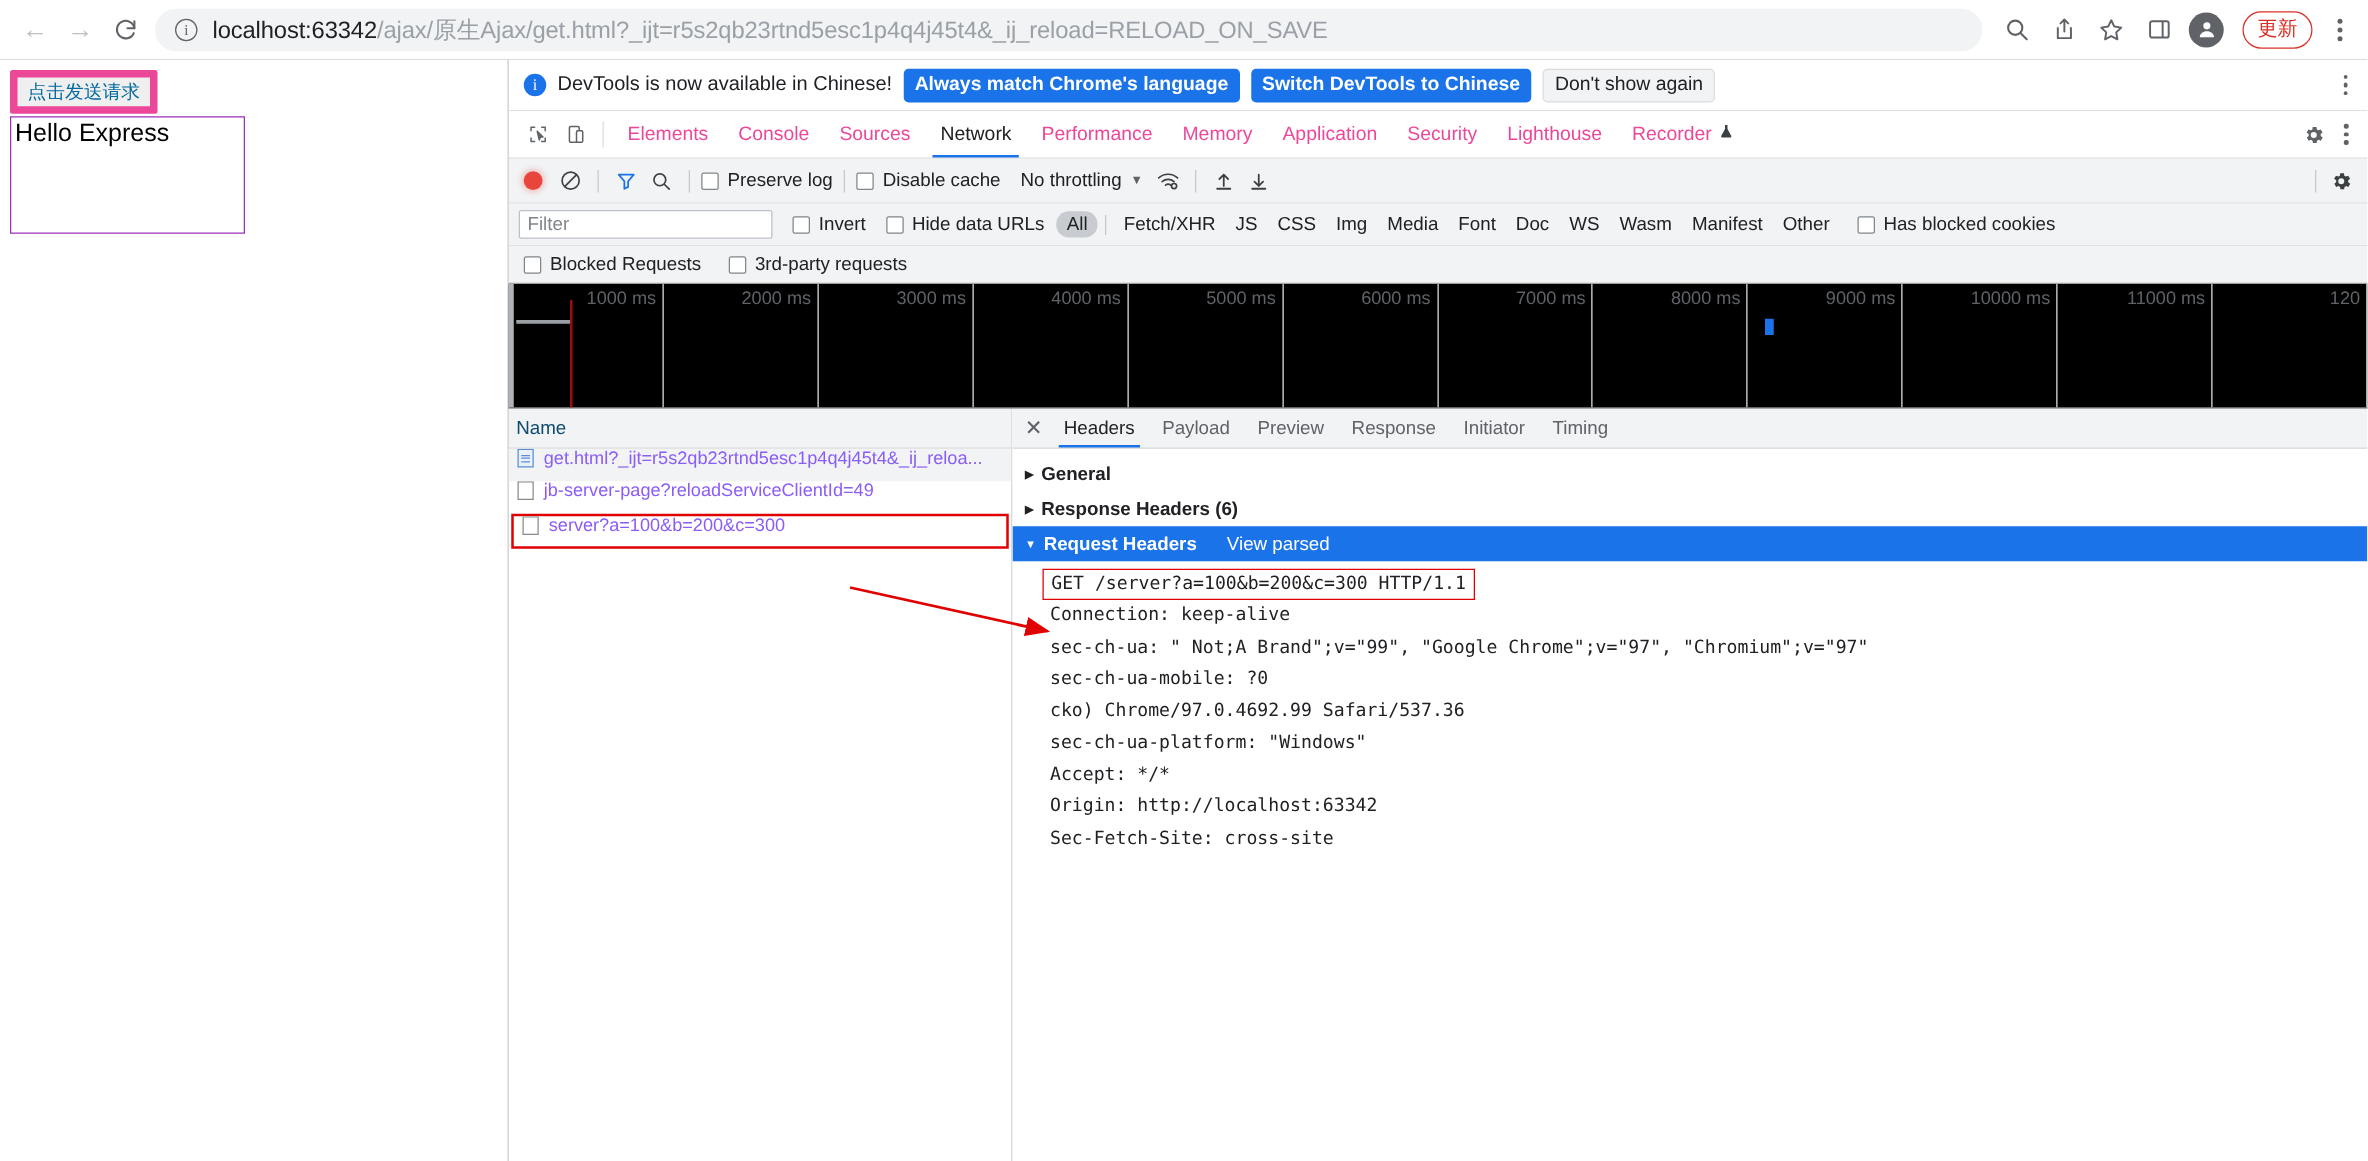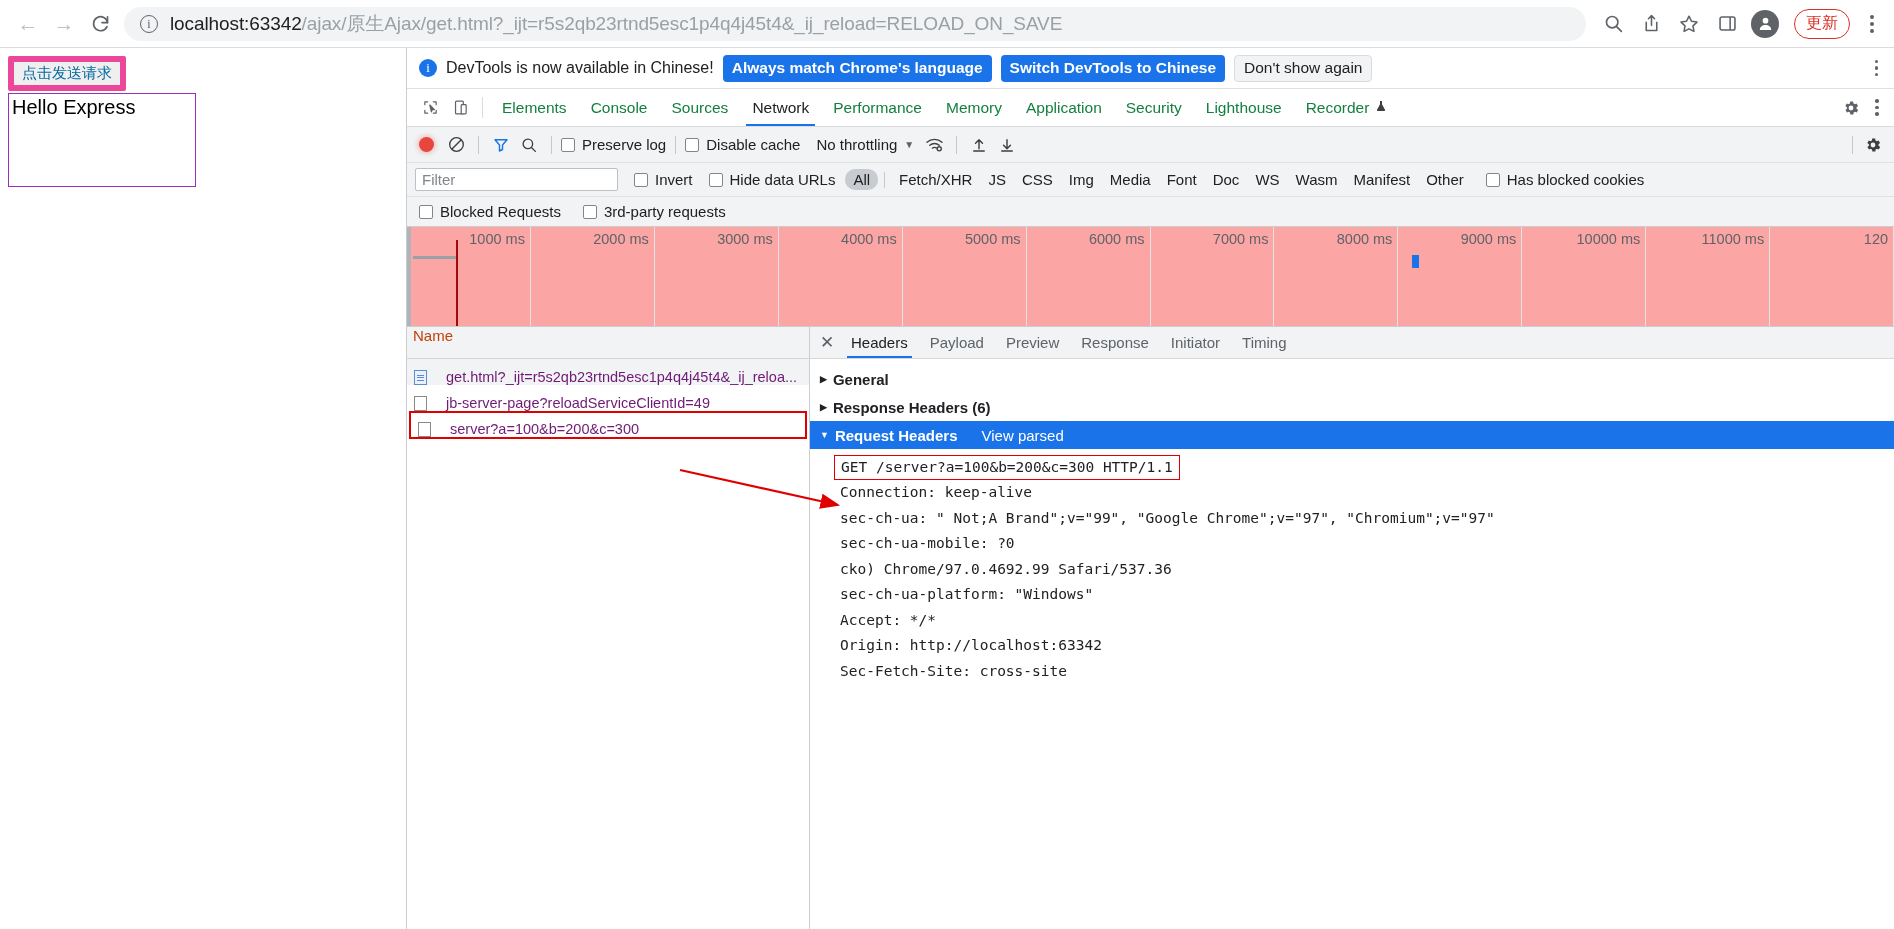--- a/index.html
+++ b/index.html
@@ -106,21 +106,21 @@
 
   
   #devtools-tabs {
     height:38px; display:flex; align-items:stretch; background:#ffffff;
     border-bottom:1px solid #dadce0; padding-left:8px;
   }
   .dt-toolicon { width:30px; display:flex; align-items:center; justify-content:center; }
   .dt-sep { width:1px; background:#dadce0; margin:8px 7px; }
   .dt-tab {
     display:flex; align-items:center; padding:0 12px; font-size:15.5px;
-    color:#15803d; white-space:nowrap; position:relative;
+    color:#ec4899; white-space:nowrap; position:relative;
   }
   .dt-tab.active { color:#202124; }
   .dt-tab.active::after {
     content:""; position:absolute; left:6px; right:6px; bottom:0; height:2px;
     background:#1a73e8;
   }
   .dt-right { margin-left:auto; display:flex; align-items:center; padding-right:6px; }
   .gear { width:30px; display:flex; align-items:center; justify-content:center;
     color:#5f6368; }
   .dots-v { width:22px; display:flex; flex-direction:column; align-items:center; gap:3px; }
@@ -159,21 +159,21 @@
   .ftype-sep { width:1px; height:16px; background:#c6c8ca; margin:0 6px; }
 
   
   #blocked-bar {
     height:30px; display:flex; align-items:center; gap:22px; padding:0 12px;
     background:#f1f3f4; border-bottom:1px solid #cdcdcd;
   }
 
   
   #overview {
-    height:100px; background:#fca5a5; display:flex; position:relative;
+    height:100px; background:#000000; display:flex; position:relative;
     border-bottom:1px solid #cdcdcd; overflow:hidden;
   }
   .tl-cell { flex:1 1 0; border-right:1px solid #e4e4e4; position:relative; min-width:0; }
   .tl-cell span { position:absolute; right:5px; top:4px; font-size:14.5px; color:#5f6368;
     white-space:nowrap; }
   #tl-left-grip { position:absolute; left:0; top:0; bottom:0; width:4px;
     background:#b0b4b8; }
   #tl-bar-grey { position:absolute; left:6px; top:29px; width:43px; height:3px;
     background:#9aa0a6; }
   #tl-bar-red { position:absolute; left:49px; top:13px; width:2px; bottom:0;
@@ -182,24 +182,24 @@
     background:#1a73e8; }
 
   
   #lower { flex:1 1 auto; display:flex; min-height:0; }
 
   
   #request-list { width:403px; flex:0 0 403px; border-right:1px solid #cdcdcd;
     display:flex; flex-direction:column; background:#fff; }
   #request-list-header {
     height:32px; background:#f1f3f4; border-bottom:1px solid #d7d7d7;
-    display:flex; padding-left:6px; font-size:15px; color:#c2410c;
-  }
-  .req-row { height:26px; display:flex; align-items:flex-end; gap:19px;
-    padding-left:7px; font-size:14.5px; color:#701a75; white-space:nowrap;
+    display:flex; align-items:center; padding-left:6px; font-size:15px; color:#0c4a6e;
+  }
+  .req-row { height:26px; display:flex; align-items:flex-start; gap:8px;
+    padding-left:7px; font-size:14.5px; color:#8b5cf6; white-space:nowrap;
     overflow:hidden; position:relative; }
   .req-row.selected { background:#f1f3f4; }
   .req-row.highlight { border:2px solid #e00000; margin:0 2px; height:28px; }
   .doc-ico { width:13px; height:15px; border:1px solid #5b8dd6; background:#eaf1fb;
     flex:0 0 auto; display:flex; flex-direction:column; justify-content:center;
     gap:1.5px; padding:2px 2px; }
   .doc-ico i { height:1px; background:#5b8dd6; display:block; }
   .blank-ico { width:13px; height:15px; border:1.3px solid #8a8a8a; background:#fff;
     flex:0 0 auto; }
 

